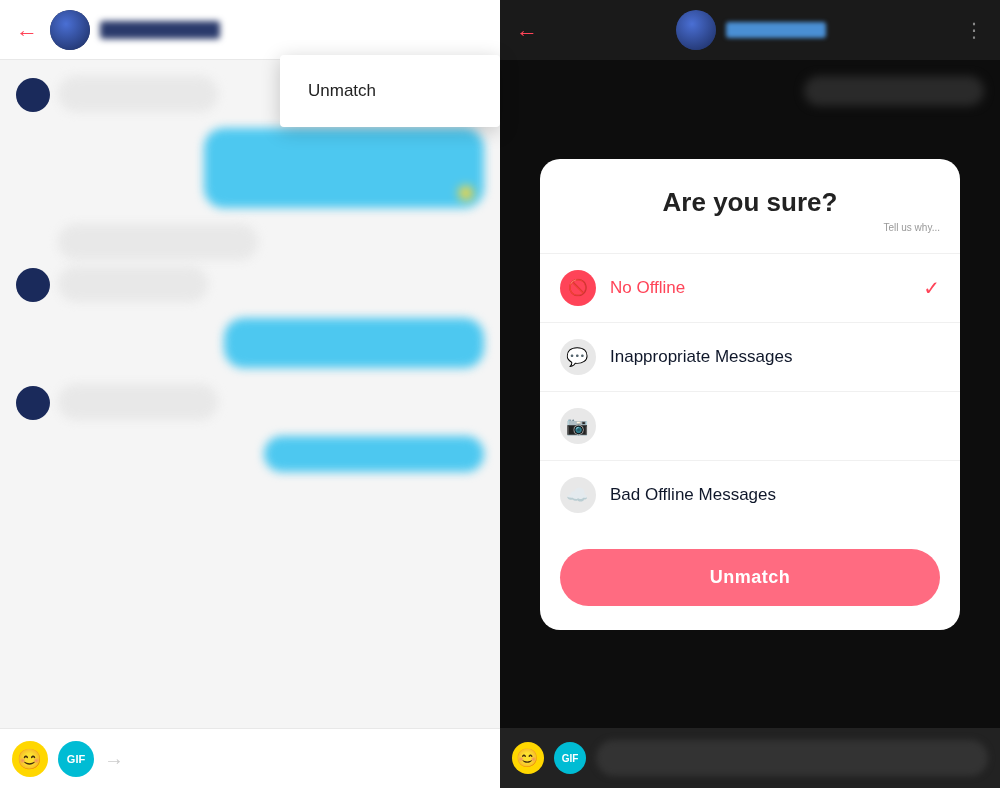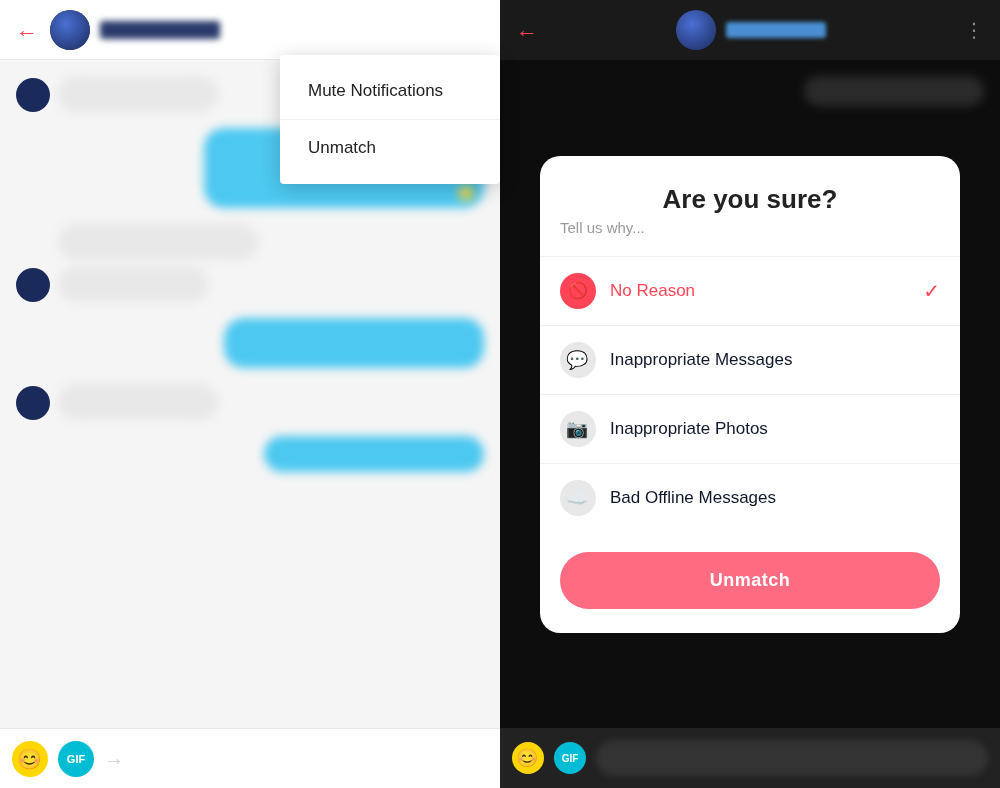--- a/index.html
+++ b/index.html
@@ -303,23 +303,23 @@
 
     .modal-title {
       text-align: center;
       padding: 28px 20px 4px;
       font-size: 26px;
       font-weight: 700;
       color: #222;
     }
 
     .modal-subtitle {
-      text-align: left;
+      text-align: right;
       padding: 0 20px 20px;
-      font-size: 15px;
+      font-size: 10px;
       color: #999;
     }
 
     .modal-divider {
       height: 1px;
       background: #f0f0f0;
     }
 
     .modal-option {
       display: flex;
@@ -446,21 +446,20 @@
 <div class="left-panel">
 
   <div class="left-header">
     <span class="back-arrow-left">←</span>
     <div class="avatar-left">
       <div class="avatar-left-img"></div>
     </div>
     <div class="name-blur-left"></div>
 
     <div class="dropdown-menu">
-      <div class="dropdown-item">Mute Notifications</div>
       <div class="dropdown-item">Unmatch</div>
     </div>
   </div>
 
   <div class="messages-area">
 
     <div class="msg-row">
       <div class="blob-avatar"></div>
       <div class="msg-bubble left-bubble small"></div>
     </div>
@@ -527,38 +526,37 @@
         <div class="modal-title">Are you sure?</div>
         <div class="modal-subtitle">Tell us why...</div>
         
         <div class="modal-divider"></div>
 
         
         <div class="modal-option">
           <div class="modal-option-icon red">
             <span style="color:white;font-size:16px;">🚫</span>
           </div>
-          <span class="modal-option-label selected">No Reason</span>
+          <span class="modal-option-label selected">No Offline</span>
           <span class="check-icon">✓</span>
         </div>
 
         
         <div class="modal-option">
           <div class="modal-option-icon">
             <span style="color:#aaa;font-size:18px;">💬</span>
           </div>
           <span class="modal-option-label">Inappropriate Messages</span>
         </div>
 
         
         <div class="modal-option">
           <div class="modal-option-icon">
             <span style="color:#aaa;font-size:18px;">📷</span>
           </div>
-          <span class="modal-option-label">Inappropriate Photos</span>
         </div>
 
         
         <div class="modal-option" style="border-bottom: none; overflow:hidden;">
           <div class="modal-option-icon">
             <span style="color:#aaa;font-size:18px;">☁️</span>
           </div>
           <span class="modal-option-label">Bad Offline Messages</span>
         </div>
 

